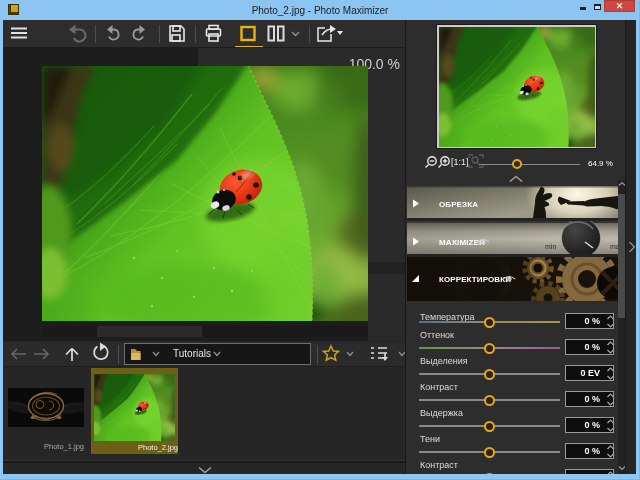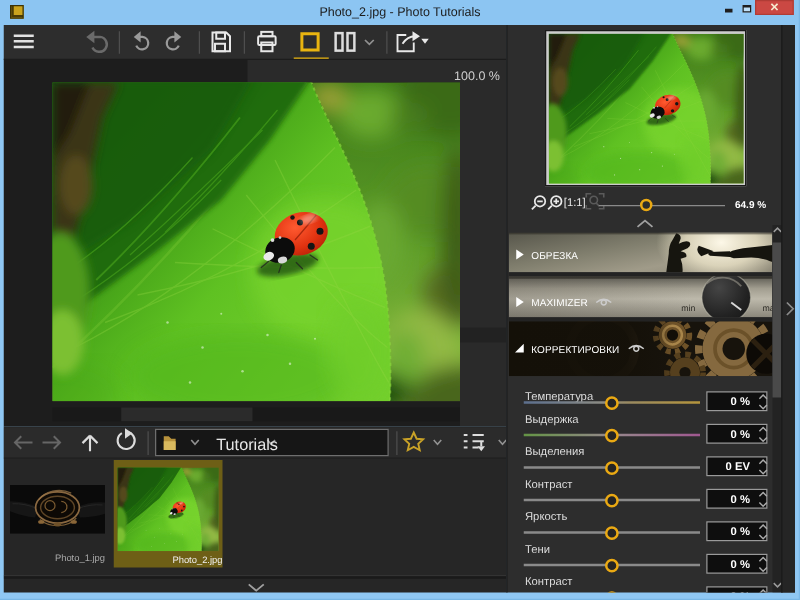--- a/index.html
+++ b/index.html
@@ -12,27 +12,27 @@
 #minbtn{left:580px;top:7px;width:6px;height:3px;background:#1e1e1e;}
 #maxbtn{left:594px;top:4px;width:7px;height:6px;border:1px solid #1e1e1e;background:#bfe0f8;border-top-width:2px;}
 #closebtn{left:604px;top:0px;width:31px;height:12px;background:#cb4843;border:1px solid #b03c36;color:#f7ecd1;font-size:9px;font-weight:bold;text-align:center;line-height:11px;}
 #toolbar{left:3px;top:20px;width:402px;height:28px;background:#2d2d2d;border-bottom:1px solid #1c1c1c;}
 #canvas{left:3px;top:48px;width:402px;height:293px;background:#1d1d1d;overflow:hidden;}
 #filmstrip{left:3px;top:341px;width:402px;height:133px;background:#262626;overflow:hidden;}
 #fstoolbar{left:0;top:1px;width:402px;height:25px;background:#2b2b2b;border-bottom:1px solid #1f1f1f;}
 #rightpanel{left:405px;top:20px;width:231px;height:454px;background:#2d2d2d;overflow:hidden;border-left:1px solid #1a1a1a;}
 #gutter{left:625px;top:20px;width:11px;height:454px;background:#252525;border-left:1px solid #1a1a1a;}
 .sect{left:1px;width:211px;overflow:hidden;}
-.secttitle{position:absolute;left:19px;color:#fff;font-size:8px;font-weight:normal;letter-spacing:0.1px;}
+.secttitle{position:absolute;left:33px;color:#fff;font-size:8px;font-weight:bold;letter-spacing:0.1px;}
 .sectarrow{position:absolute;left:6px;}
 .slab{position:absolute;left:14px;color:#dcdcdc;font-size:9px;}
 .strack{position:absolute;left:13px;width:141px;height:2px;background:#8a8a8a;}
 .sknob{position:absolute;width:11px;height:11px;border-radius:50%;border:2.5px solid #eaa913;background:#242424;}
 .sbox{position:absolute;left:159px;width:49px;height:16px;background:#0e0e0e;border:1px solid #9a9a9a;color:#fff;font-size:9px;font-weight:bold;text-align:right;line-height:14px;padding-right:13px;}
-.zl{color:#cfcfcf;font-size:10px;}
+.zl{color:#cfcfcf;font-size:14px;}
 .thlabel{position:absolute;font-size:7.5px;color:#c8c8c8;text-align:right;}
 </style>
 </head>
 <body>
 <svg width="0" height="0" style="position:absolute">
 <defs>
 <linearGradient id="pbg" x1="1" y1="0" x2="0.3" y2="1">
 <stop offset="0" stop-color="#447f1e"></stop>
         <stop offset="0.5" stop-color="#5d9e28"></stop>
         <stop offset="1" stop-color="#7ab32e"></stop>
@@ -173,21 +173,21 @@
   <path d="M 24,27.5 A 17.5,12.5 0 0 0 53,26.5" stroke="#96703e" stroke-width="1.1" fill="none" opacity="0.8"></path>
   <ellipse cx="25" cy="29.5" rx="2.5" ry="1.5" fill="#8a6638"></ellipse>
   <ellipse cx="51" cy="29.5" rx="2.5" ry="1.5" fill="#8a6638"></ellipse>
   <ellipse cx="38" cy="31.5" rx="3" ry="1.5" fill="#6e5028"></ellipse>
 </symbol>
 </defs>
 </svg>
 
 <div id="titlebar" class="abs"></div>
 <div id="appicon" class="abs"></div>
-<div id="title" class="abs">Photo_2.jpg - Photo Tutorials</div>
+<div id="title" class="abs">Photo_2.jpg - Photo Maximizer</div>
 <div id="minbtn" class="abs"></div>
 <div id="maxbtn" class="abs"></div>
 <div id="closebtn" class="abs">✕</div>
 
 <div id="toolbar" class="abs">
 <svg width="405" height="27" style="position:absolute;left:-3px;top:0">
   <g stroke="#e2e2e2" stroke-width="2">
     <line x1="11" y1="8.5" x2="27" y2="8.5"></line>
         <line x1="11" y1="13" x2="27" y2="13"></line>
         <line x1="11" y1="17.5" x2="27" y2="17.5"></line>
@@ -271,21 +271,21 @@
     <path d="M 344,10 L 347,13.5 L 350,10" stroke="#909090" stroke-width="1.3" fill="none"></path>
     <g stroke="#dddddd" stroke-width="1.6" fill="none">
       <path d="M 368,6 L 371,6 M 375,6 L 384,6"></path>
       <path d="M 368,11 L 371,11 M 375,11 L 384,11"></path>
       <path d="M 368,16 L 371,16 M 375,16 L 380,16"></path>
       <path d="M 382,11 L 382,15"></path>
     </g>
     <polygon points="379,15 385,15 382,19" fill="#dddddd"></polygon>
     <path d="M 396,10 L 399,13.5 L 402,10" stroke="#909090" stroke-width="1.3" fill="none"></path>
   </svg>
-  <div class="abs" style="left:170px;top:6px;color:#e6e6e6;font-size:13px;">Tutorials</div>
+  <div class="abs" style="left:170px;top:6px;color:#e6e6e6;font-size:10px;">Tutorials</div>
   </div>
   <div class="abs" style="left:88px;top:27px;width:87px;height:86px;background:#6e5f16;"></div>
   <svg class="abs" style="left:91px;top:33px" width="81" height="67">
       <use href="#pic"></use>
     </svg>
   <svg class="abs" style="left:5px;top:47px" width="76" height="39">
       <use href="#watch"></use>
     </svg>
   <div class="thlabel" style="left:5px;top:101px;width:76px;color:#a8a8a8;">Photo_1.jpg</div>
   <div class="thlabel" style="left:88px;top:102px;width:87px;color:#efefef;">Photo_2.jpg</div>
@@ -313,21 +313,21 @@
     </g>
     <text x="33" y="12.5" font-size="9" fill="#e8e8e8" font-family="Liberation Sans">[1:1]</text>
     <g stroke="#5a5a5a" stroke-width="1.3" fill="none">
       <path d="M 51,6 L 51,3 L 55,3 M 61,3 L 65,3 L 65,6 M 65,12 L 65,15 L 61,15 M 55,15 L 51,15 L 51,12"></path>
       <circle cx="57" cy="8" r="3"></circle>
         <line x1="59" y1="10.5" x2="61.5" y2="13"></line>
     </g>
   </svg>
   <div class="abs" style="left:73px;top:143.5px;width:101px;height:1.5px;background:#8a8a8a"></div>
   <div class="abs" style="left:106px;top:138.5px;width:10px;height:10px;border-radius:50%;border:2.5px solid #eaa913;background:#2d2d2d"></div>
-  <div class="abs zl" style="left:182px;top:139px;font-size:8px;color:#ffffff;font-weight:bold;">64.9&nbsp;%</div>
+  <div class="abs zl" style="left:182px;top:139px;font-size:8px;color:#ffffff;font-weight:normal;">64.9&nbsp;%</div>
   <svg class="abs" style="left:102px;top:155px" width="16" height="8">
       <path d="M 2,6.5 L 8,1.5 L 14,6.5" stroke="#a0a0a0" stroke-width="1.5" fill="none"></path>
     </svg>
 
   <div class="sect abs" style="top:166px;height:32px;">
     <svg width="211" height="32">
       <defs>
         <linearGradient id="cropg" x1="0" y1="0" x2="1" y2="0.8">
           <stop offset="0" stop-color="#57564b"></stop>
             <stop offset="0.45" stop-color="#82806f"></stop>
@@ -439,21 +439,21 @@
 
   <div id="sliders" class="abs" style="left:0;top:281px;width:220px;height:200px;">
       <div class="slab" style="top:11px">Температура</div>
       <div class="strack" style="top:20px;background:linear-gradient(to right,#5c6f8e,#8c8c84 45%,#9a8a60 60%,#b5953c);"></div>
       <div class="sknob" style="left:78px;top:15.5px"></div>
       <div class="sbox" style="top:12px">0 %</div>
       <svg class="abs" style="left:200px;top:14px" width="9" height="13">
         <path d="M 1.5,4 L 4.5,1 L 7.5,4" stroke="#aaaaaa" stroke-width="1.2" fill="none"></path>
         <path d="M 1.5,9 L 4.5,12 L 7.5,9" stroke="#aaaaaa" stroke-width="1.2" fill="none"></path>
       </svg>
-      <div class="slab" style="top:29px">Выдержка</div>
+      <div class="slab" style="top:29px">Оттенок</div>
       <div class="strack" style="top:46px;background:linear-gradient(to right,#649445,#96888c 50%,#a05890);"></div>
       <div class="sknob" style="left:78px;top:41.5px"></div>
       <div class="sbox" style="top:38px">0 %</div>
       <svg class="abs" style="left:200px;top:40px" width="9" height="13">
         <path d="M 1.5,4 L 4.5,1 L 7.5,4" stroke="#aaaaaa" stroke-width="1.2" fill="none"></path>
         <path d="M 1.5,9 L 4.5,12 L 7.5,9" stroke="#aaaaaa" stroke-width="1.2" fill="none"></path>
       </svg>
       <div class="slab" style="top:55px">Выделения</div>
       <div class="strack" style="top:72px;"></div>
       <div class="sknob" style="left:78px;top:67.5px"></div>
@@ -463,21 +463,21 @@
         <path d="M 1.5,9 L 4.5,12 L 7.5,9" stroke="#aaaaaa" stroke-width="1.2" fill="none"></path>
       </svg>
       <div class="slab" style="top:81px">Контраст</div>
       <div class="strack" style="top:98px;"></div>
       <div class="sknob" style="left:78px;top:93.5px"></div>
       <div class="sbox" style="top:90px">0 %</div>
       <svg class="abs" style="left:200px;top:92px" width="9" height="13">
         <path d="M 1.5,4 L 4.5,1 L 7.5,4" stroke="#aaaaaa" stroke-width="1.2" fill="none"></path>
         <path d="M 1.5,9 L 4.5,12 L 7.5,9" stroke="#aaaaaa" stroke-width="1.2" fill="none"></path>
       </svg>
-      <div class="slab" style="top:107px">Яркость</div>
+      <div class="slab" style="top:107px">Выдержка</div>
       <div class="strack" style="top:124px;"></div>
       <div class="sknob" style="left:78px;top:119.5px"></div>
       <div class="sbox" style="top:116px">0 %</div>
       <svg class="abs" style="left:200px;top:118px" width="9" height="13">
         <path d="M 1.5,4 L 4.5,1 L 7.5,4" stroke="#aaaaaa" stroke-width="1.2" fill="none"></path>
         <path d="M 1.5,9 L 4.5,12 L 7.5,9" stroke="#aaaaaa" stroke-width="1.2" fill="none"></path>
       </svg>
       <div class="slab" style="top:133px">Тени</div>
       <div class="strack" style="top:150px;"></div>
       <div class="sknob" style="left:78px;top:145.5px"></div>

